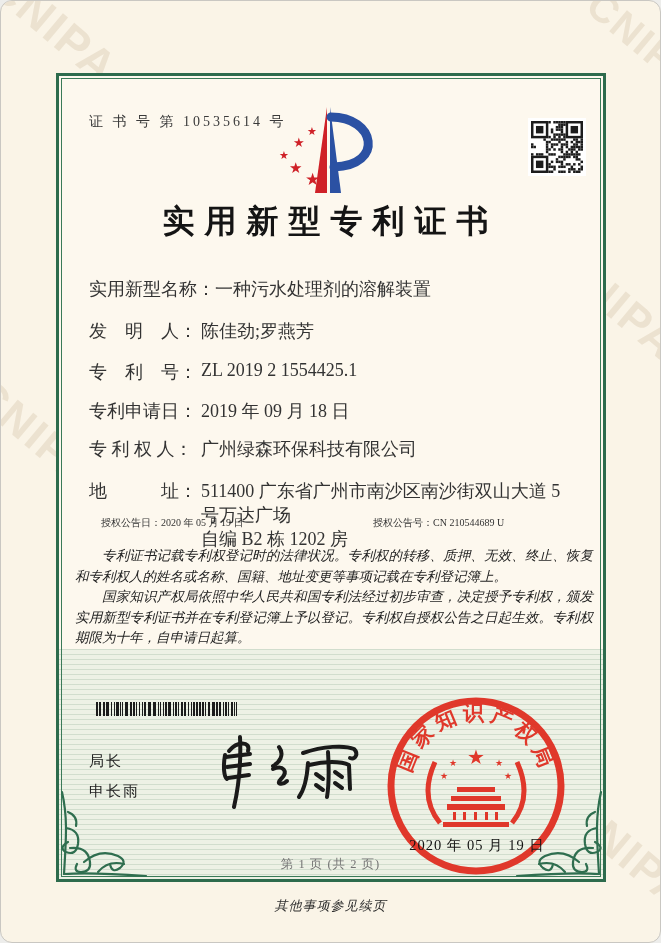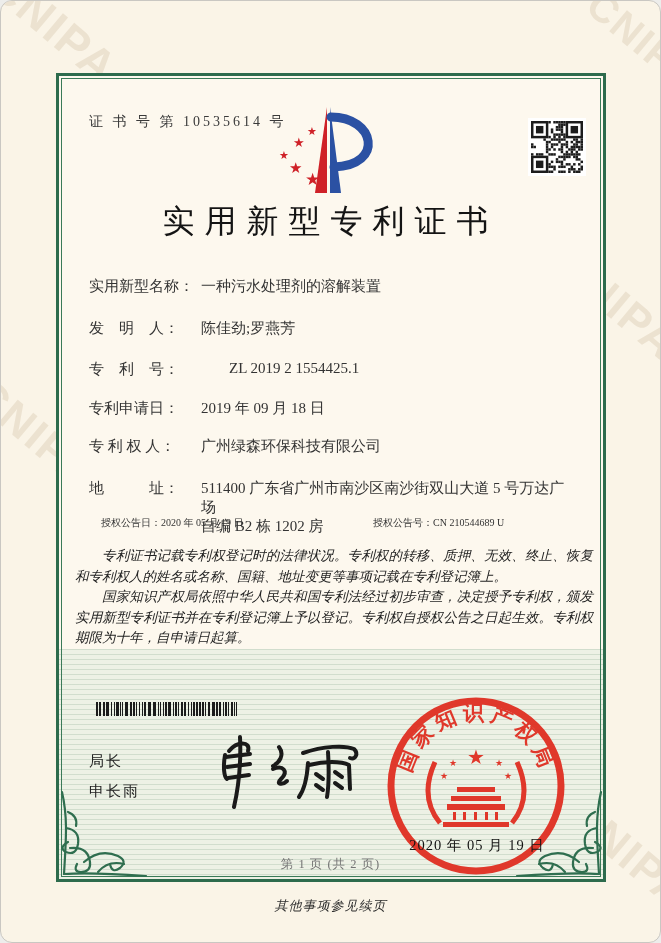--- a/index.html
+++ b/index.html
@@ -29,26 +29,26 @@
     border:3px solid #2d6b4d;}
   .frame-inner{position:absolute;inset:2px;border:1px solid #3a7a58;}
   .flourish{position:absolute;width:92px;height:92px;}
   .flourish.br{transform:scaleX(-1);}
   
   .cert-no{position:absolute;left:88px;top:112px;font-size:14px;letter-spacing:3px;color:#3a3a3a;}
   .qr{position:absolute;left:527px;top:117px;width:58px;height:58px;background:#fff;
       display:flex;align-items:center;justify-content:center;}
   .logo{position:absolute;left:266px;top:102px;}
   .title{position:absolute;left:0;top:199px;width:100%;text-align:center;
-    font-size:32px;font-weight:normal;letter-spacing:10px;color:#141414;}
-  
-  .field{position:absolute;left:88px;width:480px;display:flex;font-size:15px;color:#333;}
+    font-size:32px;font-weight:bold;letter-spacing:10px;color:#141414;}
+  
+  .field{position:absolute;left:88px;width:480px;display:flex;font-size:18px;color:#333;}
   .field .lab{flex:0 0 112px;white-space:nowrap;}
   .field .val{flex:1;}
-  .f1{top:276px;} .f2{top:318px;} .f3{top:359px;gap:28px;} .f4{top:398px;}
+  .f1{top:276px;} .f2{top:318px;} .f3{top:359px;} .f4{top:398px;}
   .f5{top:436px;} .f6{top:478px;}
   .grant{position:absolute;left:100px;top:515px;width:480px;display:flex;font-size:10px;color:#333;}
   .grant .gleft{flex:0 0 272px;}
   
   .paras{position:absolute;left:74px;top:545px;width:518px;
     font-size:13.5px;line-height:20.5px;color:#222;font-style:italic;text-align:justify;}
   .paras p{margin:0;text-indent:2em;}
   
   .barcode{position:absolute;left:95px;top:701px;width:172px;height:14px;display:flex;align-items:stretch;}
   .barcode div{background:#1c1c1c;}

